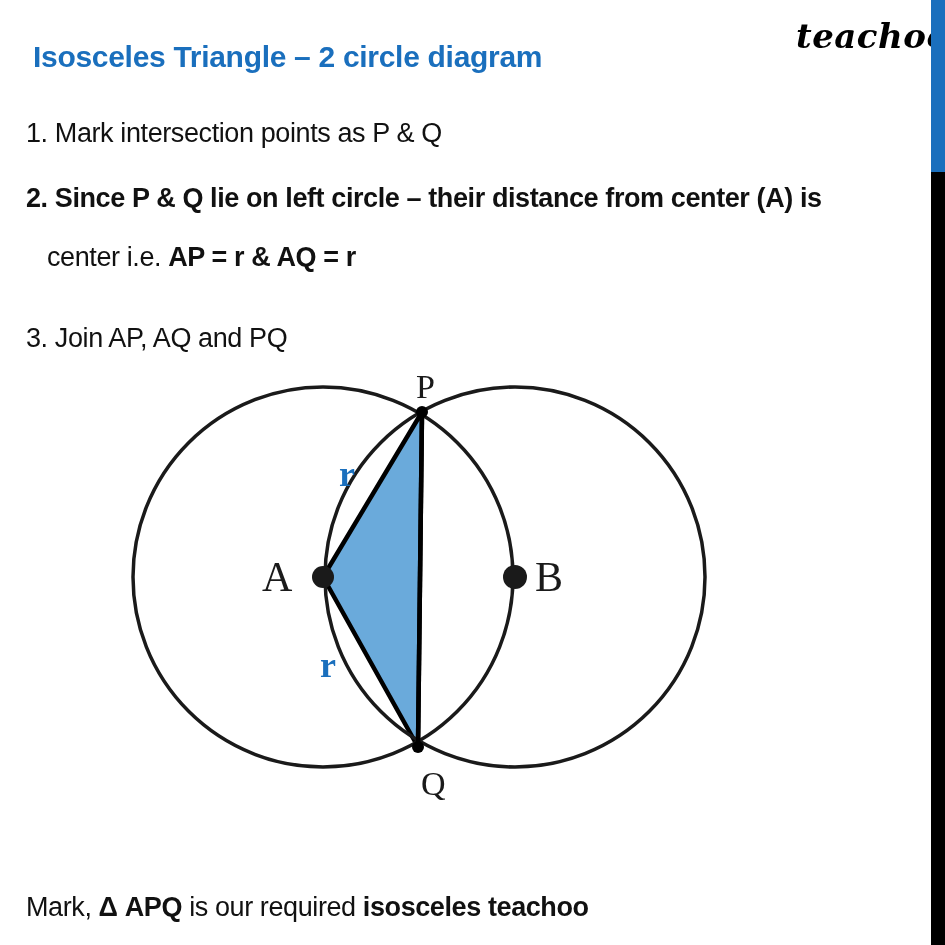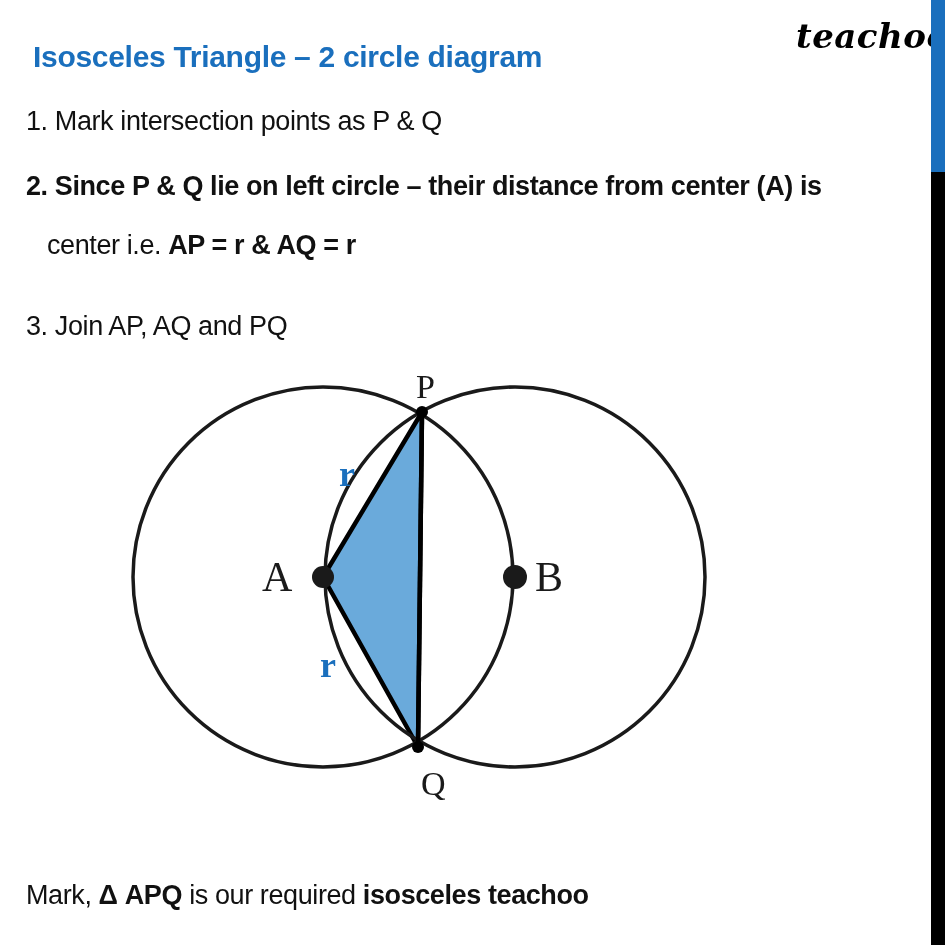--- a/index.html
+++ b/index.html
@@ -1,20 +1,20 @@
 <!DOCTYPE html>
 <html><head>
 <meta charset="utf-8">
 <style>
   html, body { margin:0; padding:0; }
   body { width:945px; height:945px; position:relative; background:#ffffff; overflow:hidden;
          font-family:"Liberation Sans", sans-serif; color:#111; }
   .title { position:absolute; left:26px; top:40px; font-size:30px; font-weight:bold; color:#1a6fbd; letter-spacing:-0.3px;margin-left:7px; }
   .logo { position:absolute; left:796px; top:16px; font-family:"DejaVu Serif", serif; font-style:italic; font-weight:bold; font-size:34px; color:#000; letter-spacing:0.5px; }
-  .line { position:absolute; font-size:27px; color:#111; letter-spacing:-0.4px; white-space:nowrap; }
+  .line { position:absolute; font-size:27px; color:#111; letter-spacing:-0.4px; white-space:nowrap;margin-top:12px; }
   .l1 { left:26px; top:106px; }
   .l2 { left:26px; top:171px;font-weight:bold; }
   .l2b { left:47px; top:230px; }
   .l3 { left:26px; top:311px; }
   .conclusion { left:26px; top:880px; }
   b { font-weight:bold;text-align:center; }
   .bar-blue { position:absolute; left:931px; top:0; width:14px; height:172px; background:#1a6fbd; }
   .bar-black { position:absolute; left:931px; top:172px; width:14px; height:773px; background:#000; }
   svg.diagram { position:absolute; left:0; top:0; }
   .lbl { font-family:"Liberation Serif", serif; }

